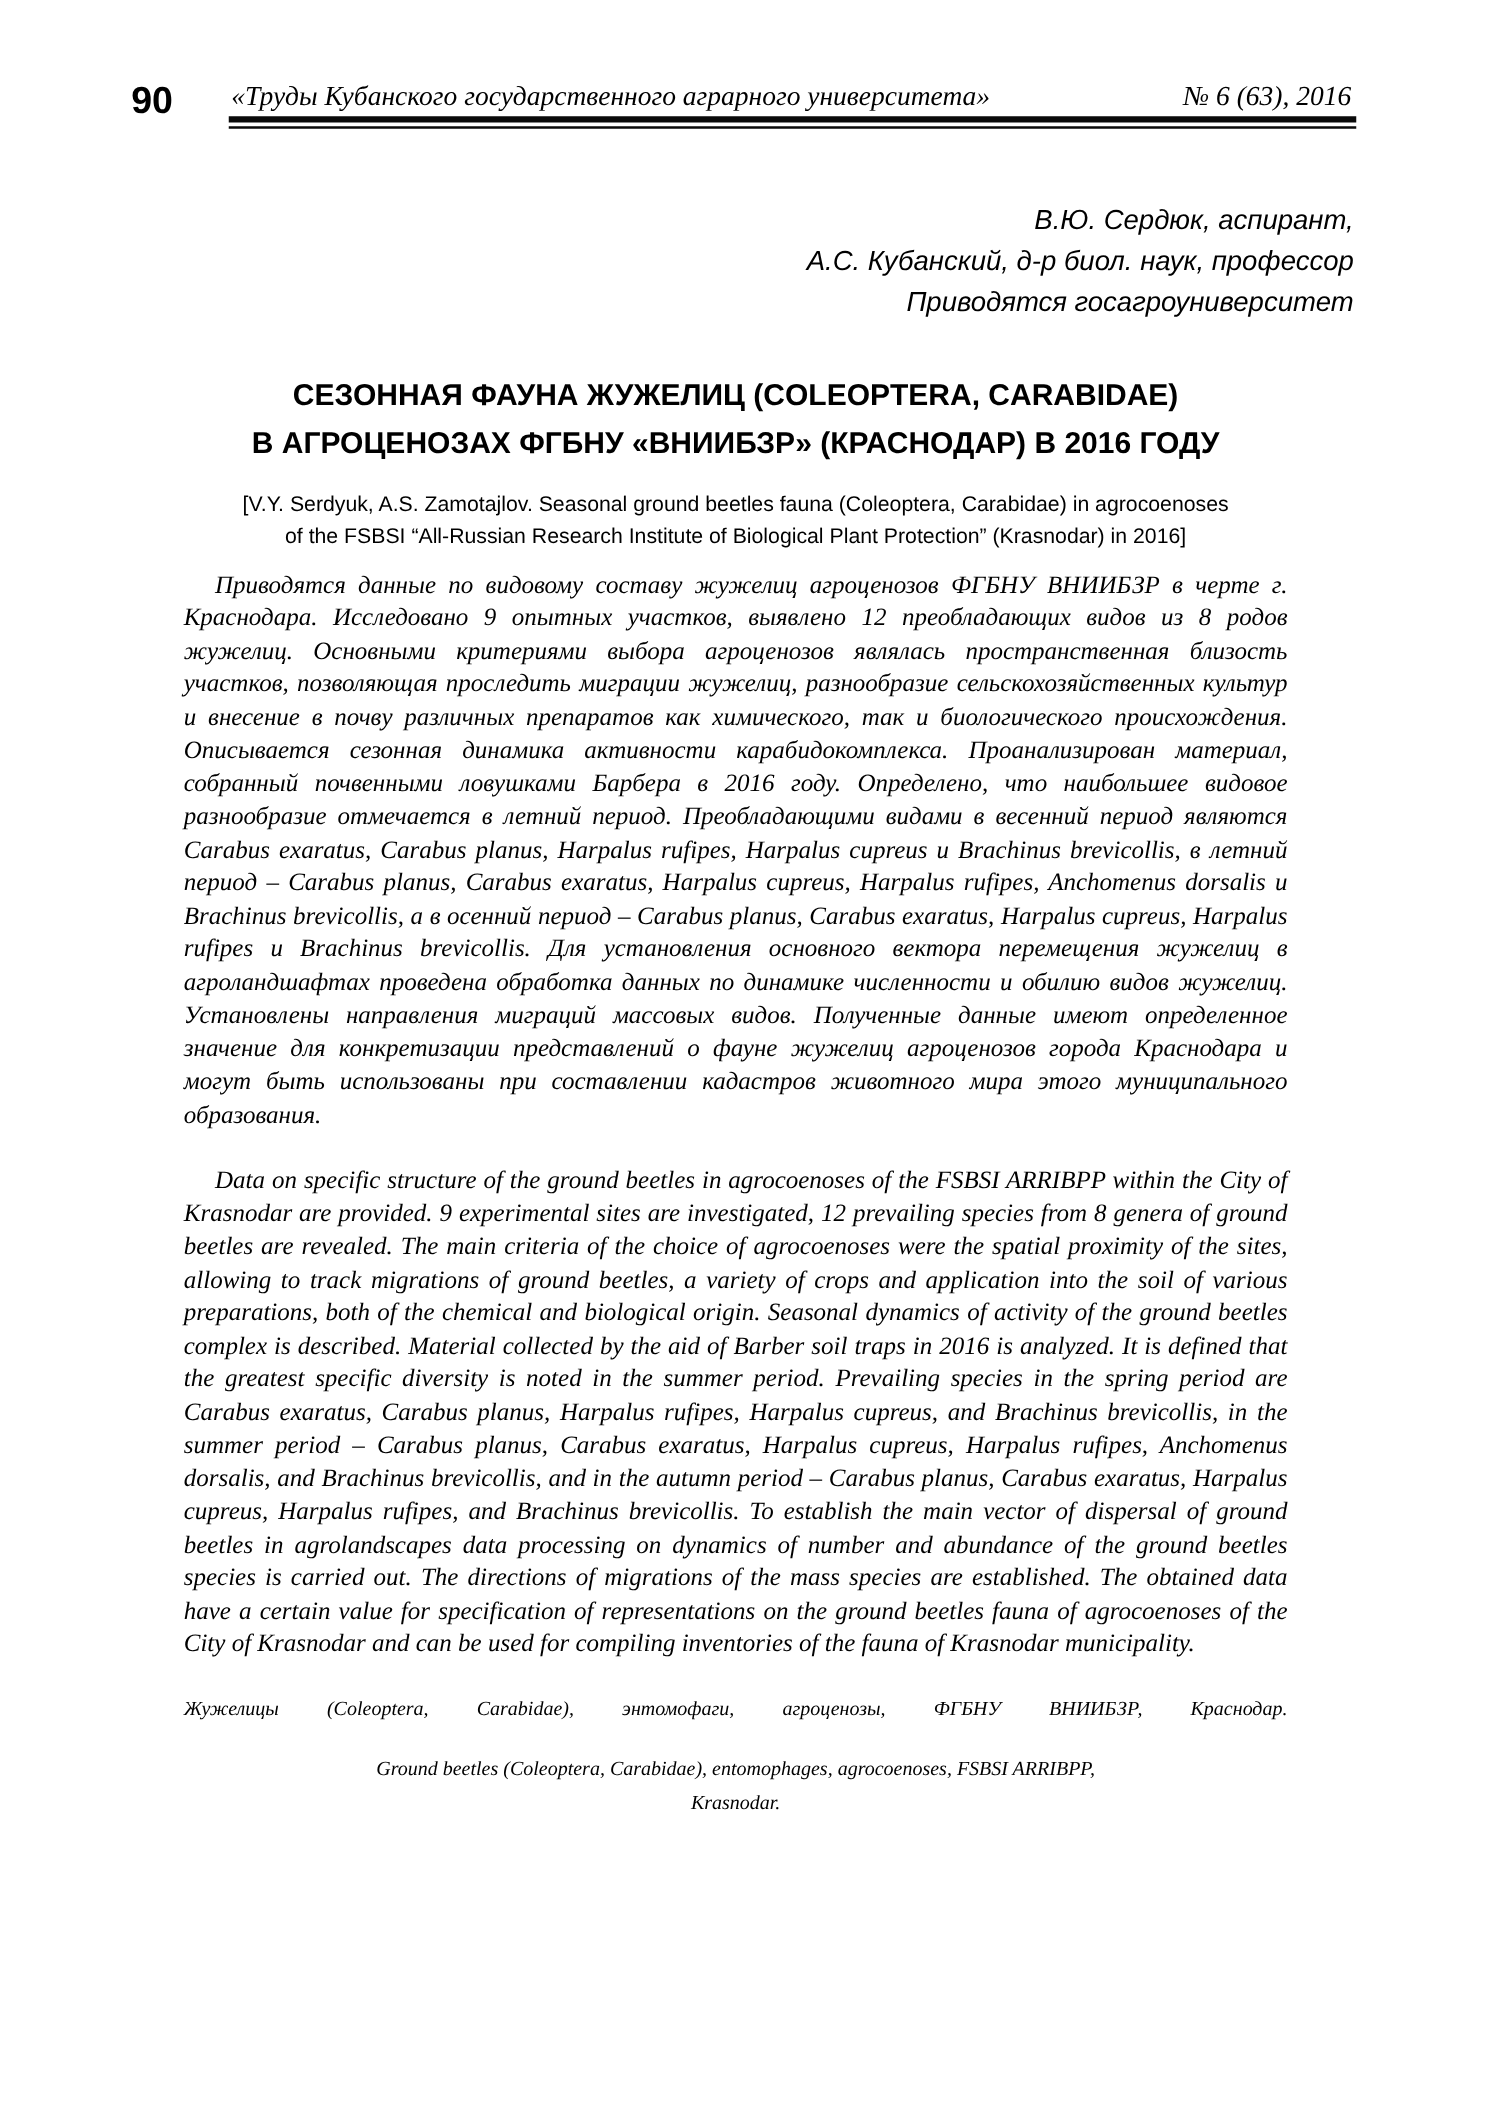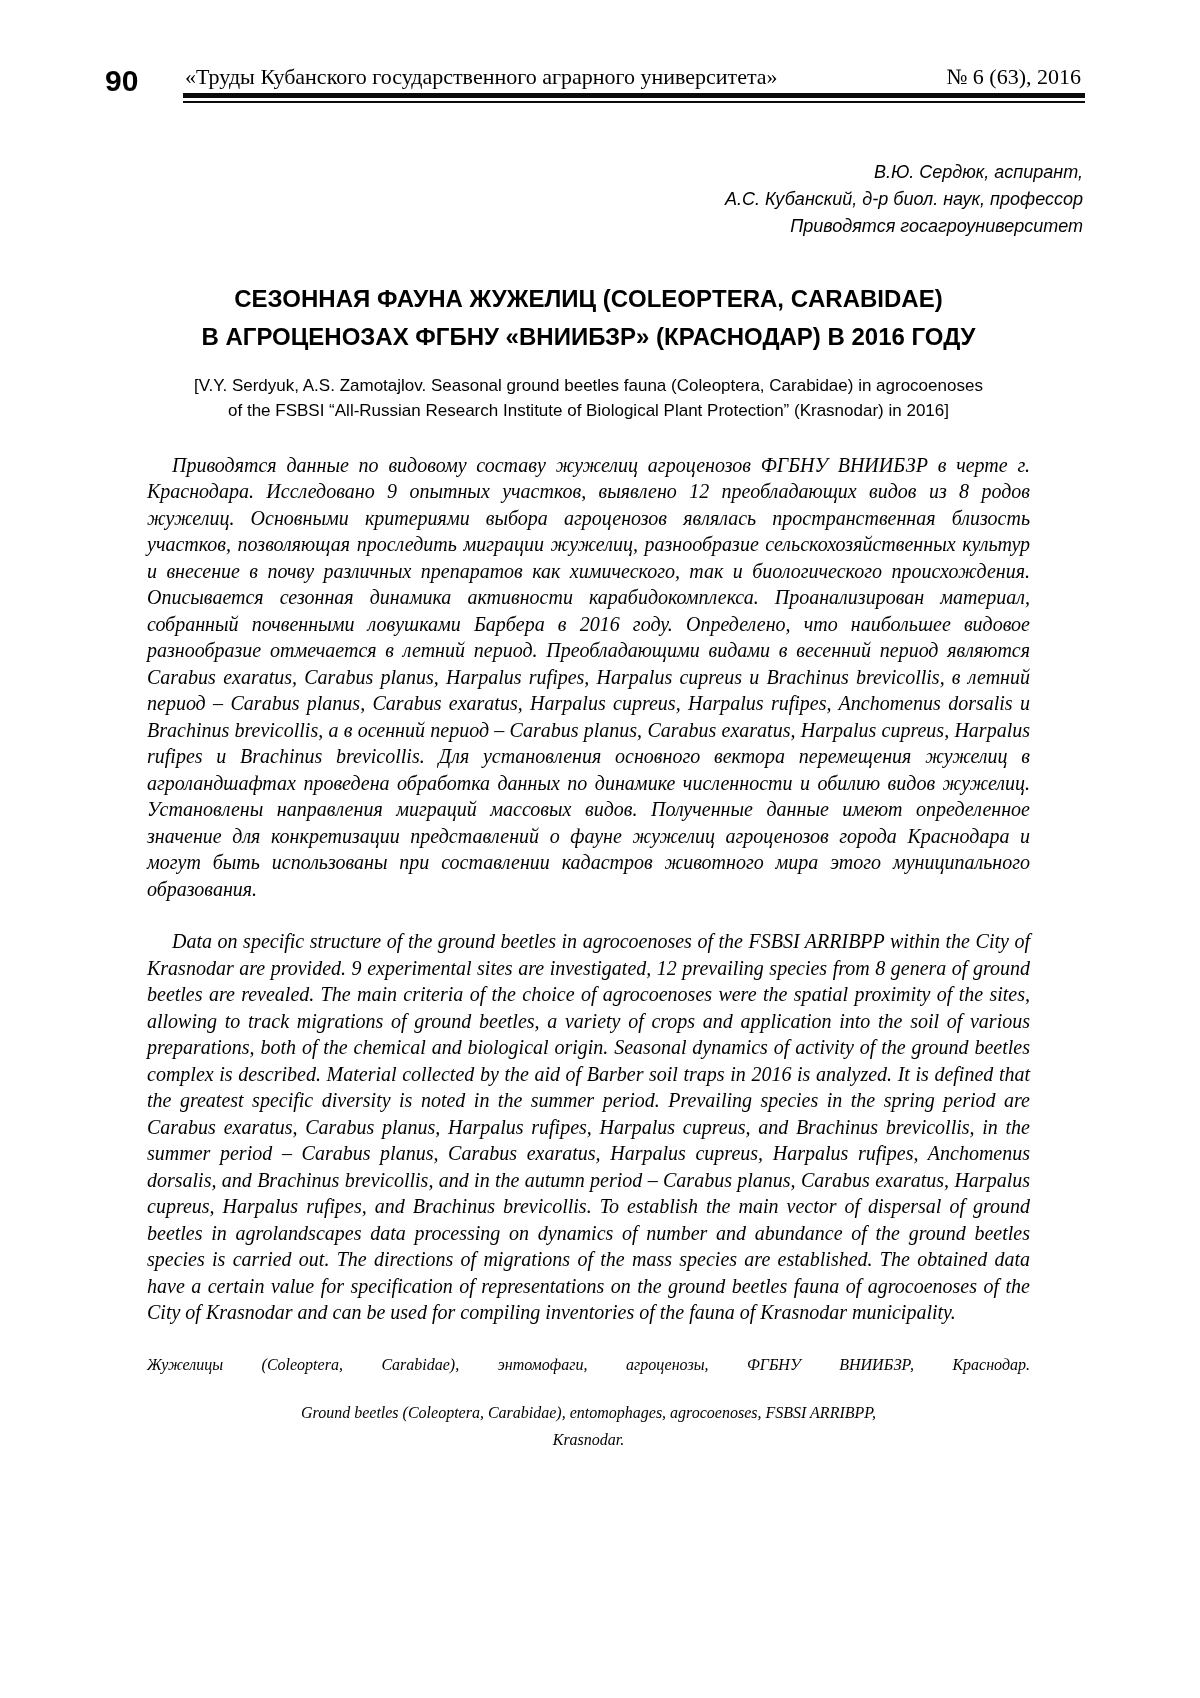--- a/index.html
+++ b/index.html
@@ -19,40 +19,40 @@
   .page-num {
     width: 78px;
     font-family: "Liberation Sans", sans-serif;
     font-weight: bold; font-size: 30px; line-height: 1;
     padding-bottom: 7px;
   }
   .header-main { flex: 1; }
   .header-row {
     display: flex; justify-content: space-between; align-items: flex-end;
     font-family: "Liberation Serif", serif;
-    font-size: 22px; line-height: 1.2;
+    font-style: italic; font-size: 22px; line-height: 1.2;
     padding: 0 4px 3px 2px;
     white-space: nowrap;
   }
   .rule-thick { height: 5px; background: #0a0a0a; }
   .rule-thin  { height: 2px; background: #0a0a0a; margin-top: 3px; }
 
   
   .codes {
     margin: 56px 0 0 107px;
     font-family: "Liberation Sans", sans-serif;
     font-size: 20px; line-height: 1.32;
   }
 
   
   .authors {
     margin: 24px 117px 0 0;
     text-align: right;
     font-family: "Liberation Sans", sans-serif;
-    font-style: italic; font-size: 18px; line-height: 1.5;
+    font-style: italic; font-size: 22px; line-height: 1.5;
   }
 
   
   .content { width: 883px; margin: 0 0 0 147px; }
 
   .article-title {
     margin-top: 40px;
     text-align: center;
     font-family: "Liberation Sans", sans-serif;
     font-weight: bold; font-size: 24px; line-height: 1.55;
@@ -63,21 +63,21 @@
     font-family: "Liberation Sans", sans-serif;
     font-size: 17px; line-height: 1.5;
   }
 
   .abstract {
     font-style: italic;
     font-size: 20px; line-height: 26.5px;
     text-align: justify;
   }
   .abstract p { margin: 0; text-indent: 25px; }
-  .abstract-ru { margin-top: 28px; }
+  .abstract-ru { margin-top: 13px; }
   .abstract-en { margin-top: 26px; }
 
   .keywords-ru {
     margin-top: 26px;
     font-style: italic; font-size: 16px; line-height: 26.5px;
     text-align: justify;
     text-align-last: justify;
   }
   .keywords-en {
     margin-top: 22px;

